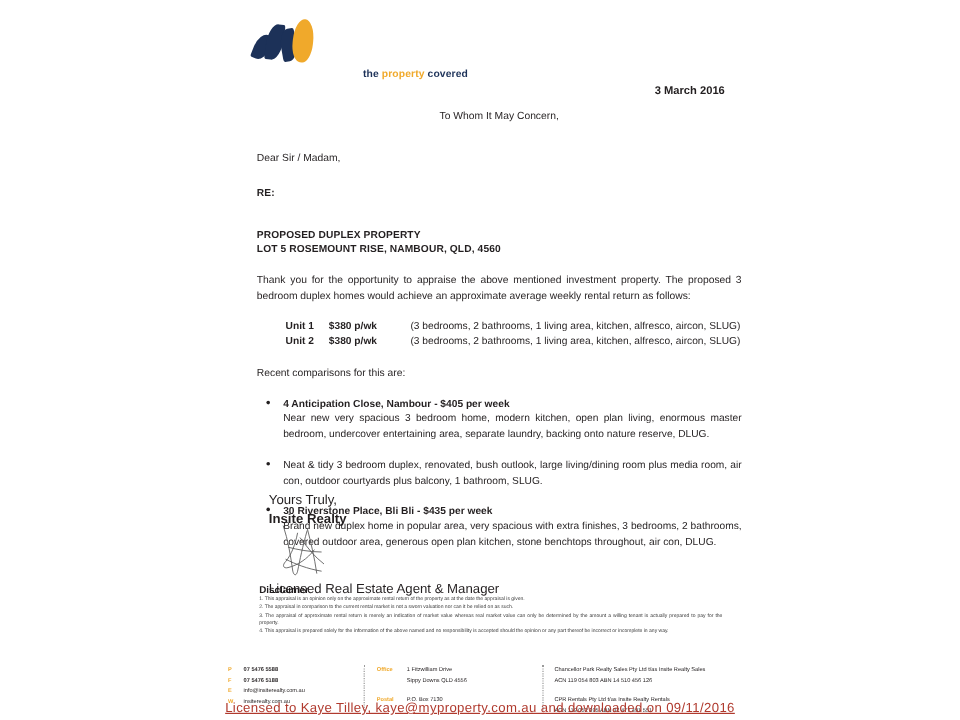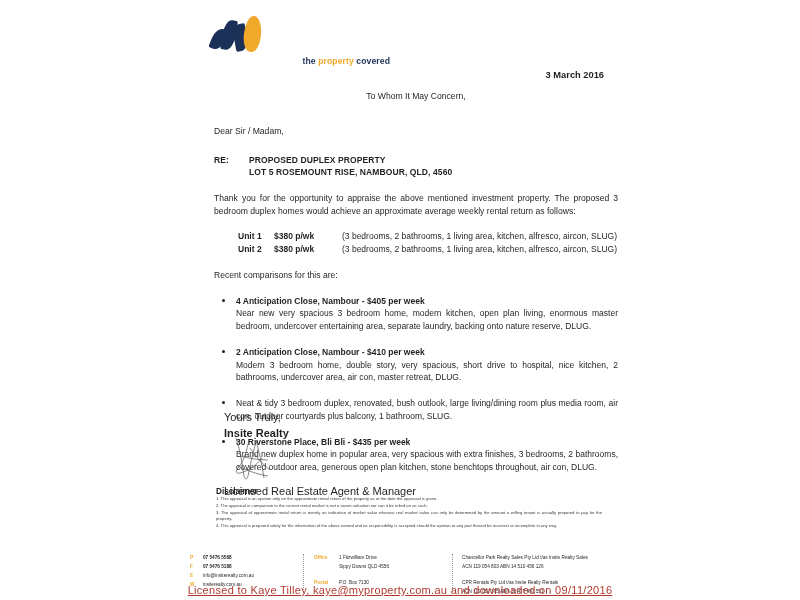--- a/index.html
+++ b/index.html
@@ -101,20 +101,21 @@
   }
   .salut { margin-bottom: 22px; text-align: center; }
   .salut2 { margin-bottom: 16px; }
 
   .re-row {
     display: flex;
     margin-bottom: 14px;
     font-weight: 700;
     font-size: 8.5px;
     letter-spacing: 0.1px;
+    flex-direction: column;
   }
   .re-label { width: 35px; flex: 0 0 35px; }
   .re-lines div { line-height: 1.45; }
 
   .intro {
     text-align: justify;
     line-height: 1.5;
     margin-bottom: 12px;
   }
 
@@ -293,25 +294,20 @@
       </div>
     </div>
 
     <div class="recent">Recent comparisons for this are:</div>
 
     <ul class="comparisons">
       <li class="comp-item">
         <span class="bullet"></span>
         <div class="comp-head">4 Anticipation Close, Nambour - $405 per week</div>
         <div class="comp-desc">Near new very spacious 3 bedroom home, modern kitchen, open plan living, enormous master bedroom, undercover entertaining area, separate laundry, backing onto nature reserve, DLUG.</div>
-      </li>
-      <li class="comp-item">
-        <span class="bullet"></span>
-        <div class="comp-head">2 Anticipation Close, Nambour - $410 per week</div>
-        <div class="comp-desc">Modern 3 bedroom home, double story, very spacious, short drive to hospital, nice kitchen, 2 bathrooms, undercover area, air con, master retreat, DLUG.</div>
       </li>
       <li class="comp-item">
         <span class="bullet"></span>
         <div class="comp-desc">Neat &amp; tidy 3 bedroom duplex, renovated, bush outlook, large living/dining room plus media room, air con, outdoor courtyards plus balcony, 1 bathroom, SLUG.</div>
       </li>
       <li class="comp-item">
         <span class="bullet"></span>
         <div class="comp-head">30 Riverstone Place, Bli Bli - $435 per week</div>
         <div class="comp-desc">Brand new duplex home in popular area, very spacious with extra finishes, 3 bedrooms, 2 bathrooms, covered outdoor area, generous open plan kitchen, stone benchtops throughout, air con, DLUG.</div>
       </li>

